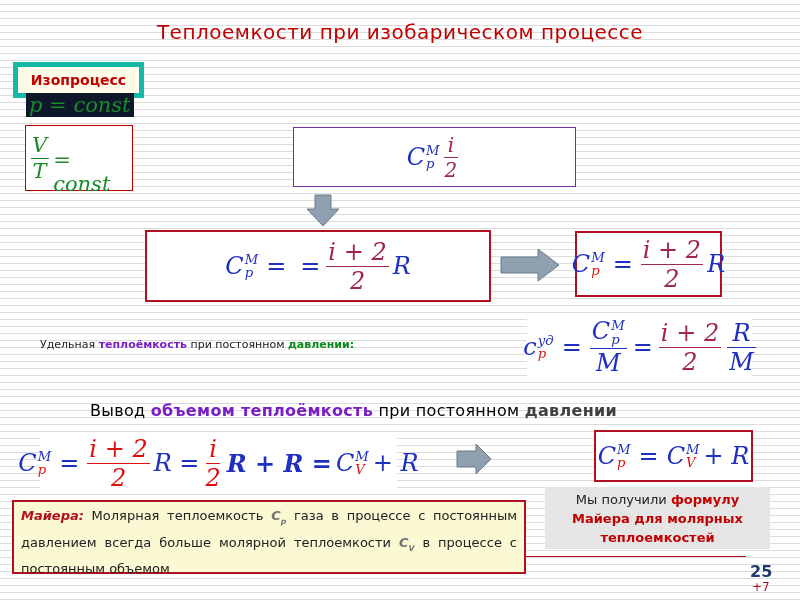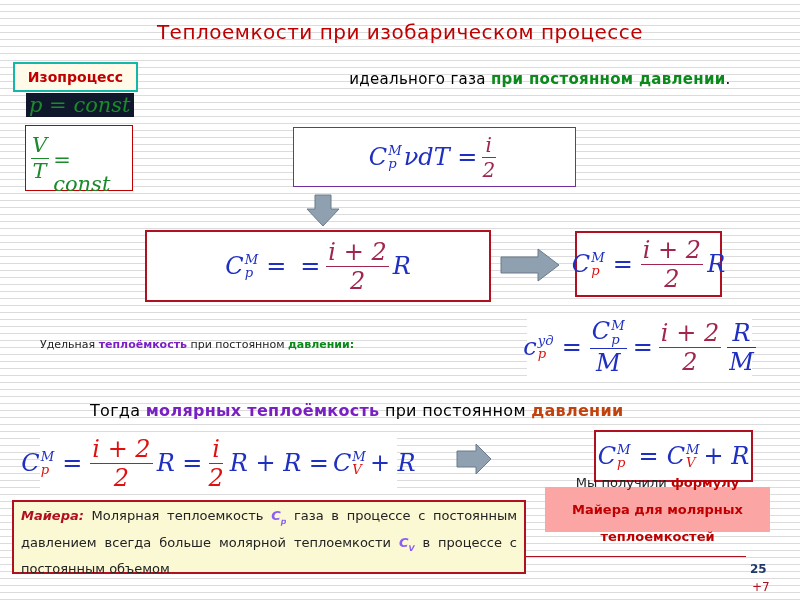--- a/index.html
+++ b/index.html
@@ -9,21 +9,21 @@
       background-image: repeating-linear-gradient(to bottom, #ffffff 0px, #ffffff 4px, #dcdcdc 4px, #dcdcdc 5px, #ffffff 5px, #ffffff 7px);
       font-family: "DejaVu Sans", sans-serif;
     }
     .abs { position: absolute; }
     .title {
       left: 0; top: 20px; width: 800px; text-align: center;
       font-size: 20px; color: #c00000; letter-spacing: 0.5px;
     }
     .iso-label {
       left: 13px; top: 62px; width: 121px; height: 26px;
-      background: #fffbe8; border: 2px solid #14b8a6;
+      background: #fffbe8; border: 5px solid #14b8a6;
       color: #c00000; font-weight: bold; font-size: 14px;
       display: flex; align-items: center; justify-content: center;
     }
     .math { font-family: "DejaVu Serif", serif; font-style: italic; }
     .green { color: #1a8a2a; }
     .blue { color: #1f2fc0; }
     .maroon { color: #a0264b; }
     .red { color: #e01010; }
     .p-const { left: 26px; top: 93px; font-size: 21px; background: #0f172a; padding: 0 3px; }
     .vt-box {
@@ -57,38 +57,38 @@
     .arrow-right2 { left: 456px; top: 443px; }
     .udel {
       left: 40px; top: 338px; font-size: 11px; color: #222;
     }
     .udel b.p { color: #7a1fc4; }
     .udel b.g { color: #0a8a1a; }
     .togda {
       left: 90px; top: 401px; font-size: 16px; color: #000; letter-spacing: 0.3px;
     }
     .togda b.p { color: #7a1fc4; }
-    .togda b.r { color: #c2410c; }
+    .togda b.r { color: #404040; }
     .vyvod {
       left: 12px; top: 500px; width: 514px; height: 74px;
       background: #fbf8d4; border: 2px solid #b01020;
       font-size: 13px; color: #222; line-height: 21px; text-align: justify;
       padding: 3px 7px; box-sizing: border-box;
     }
     .vyvod .lead { color: #b01020; font-weight: bold; font-style: italic; }
-    .vyvod .cp { color: #8b5cf6; font-weight: bold; font-style: italic; }
+    .vyvod .cp { color: #737373; font-weight: bold; font-style: italic; }
     .mayer {
-      left: 545px; top: 487px; width: 225px; height: 45px;
-      background: #fca5a5;
-      font-size: 13px; color: #222; text-align: center; line-height: 27px;
+      left: 545px; top: 487px; width: 225px; height: 62px;
+      background: #e5e5e5;
+      font-size: 13px; color: #222; text-align: center; line-height: 19px;
       display: flex; align-items: center; justify-content: center;
     }
     .mayer b { color: #c00000; }
     .footline { left: 526px; top: 556px; width: 220px; height: 1px; background: #b01020; }
-    .pg1 { left: 750px; top: 562px; font-size: 12px; font-weight: bold; color: #1f3a6a; }
+    .pg1 { left: 750px; top: 562px; font-size: 16px; font-weight: bold; color: #1f3a6a; }
     .pg2 { left: 752px; top: 580px; font-size: 12px; color: #b01020; }
   </style>
 </head>
 <body>
 
 <div class="abs title">Теплоемкости при изобарическом процессе</div>
 
 <div class="abs iso-label">Изопроцесс</div>
 
 <div class="abs p-const math green">p = const</div>
@@ -96,32 +96,28 @@
 <div class="abs vt-box math green" style="display:flex;align-items:center;padding-left:4px;font-size:21px;">
   <span class="frac">
     <span class="num">V</span>
     <span class="bar" style="width:18px;"></span>
     <span class="den">T</span>
   </span>
   <span style="margin-left:4px;margin-top:27px;">= const</span>
 </div>
 
 <div class="abs intro">
-  <div style="padding-left:130px;">
-    <span>идеального газа </span><b>при постоянном давлении</b><span>.</span>
-  </div>
 </div>
 
 <div class="abs formula-box fb1 math blue">
   <span>C</span>
     <span class="sc">
       <span>M</span>
       <span>p</span>
     </span>
-  <span style="margin-left:2px;">νdT =</span>
   <span class="frac maroon" style="margin:0 3px;font-size:20px;">
     <span class="num">i</span>
       <span class="bar" style="width:14px;"></span>
       <span class="den">2</span>
   </span>
 </div>
 
 <svg class="abs arrow-down" width="34" height="34" viewBox="0 0 34 34">
   <polygon points="9,1 25,1 25,15 33,15 17,32 1,15 9,15" fill="#8fa0b0" stroke="#6a7a8a" stroke-width="1"></polygon>
 </svg>
@@ -187,42 +183,42 @@
       <span class="den">2</span>
   </span>
   <span class="frac" style="margin-left:6px;">
     <span class="num">R</span>
       <span class="bar"></span>
       <span class="den">M</span>
   </span>
 </div>
 
 <div class="abs togda">
-  <span>Тогда </span><b class="p">молярных теплоёмкость</b><span> при постоянном </span><b class="r">давлении</b>
+  <span>Вывод </span><b class="p">объемом теплоёмкость</b><span> при постоянном </span><b class="r">давлении</b>
 </div>
 
 <div class="abs formula-box fb5 math blue">
   <span>C</span>
     <span class="sc">
       <span>M</span>
       <span class="red">p</span>
     </span>
   <span style="margin:0 8px;">=</span>
   <span class="frac red">
     <span class="num">i + 2</span>
       <span class="bar"></span>
       <span class="den">2</span>
   </span>
   <span style="margin:0 4px;">R =</span>
   <span class="frac red">
     <span class="num">i</span>
       <span class="bar" style="width:14px;"></span>
       <span class="den">2</span>
   </span>
-  <span style="margin:0 4px;">R + R =</span>
+  <span style="margin:0 4px;font-weight:bold;">R + R =</span>
   <span>C</span>
     <span class="sc">
       <span>M</span>
       <span class="red">V</span>
     </span>
   <span style="margin-left:4px;">+ R</span>
 </div>
 
 <svg class="abs arrow-right2" width="36" height="32" viewBox="0 0 36 32">
   <polygon points="1,8 20,8 20,1 35,16 20,31 20,24 1,24" fill="#8fa0b0" stroke="#6a7a8a" stroke-width="1"></polygon>

